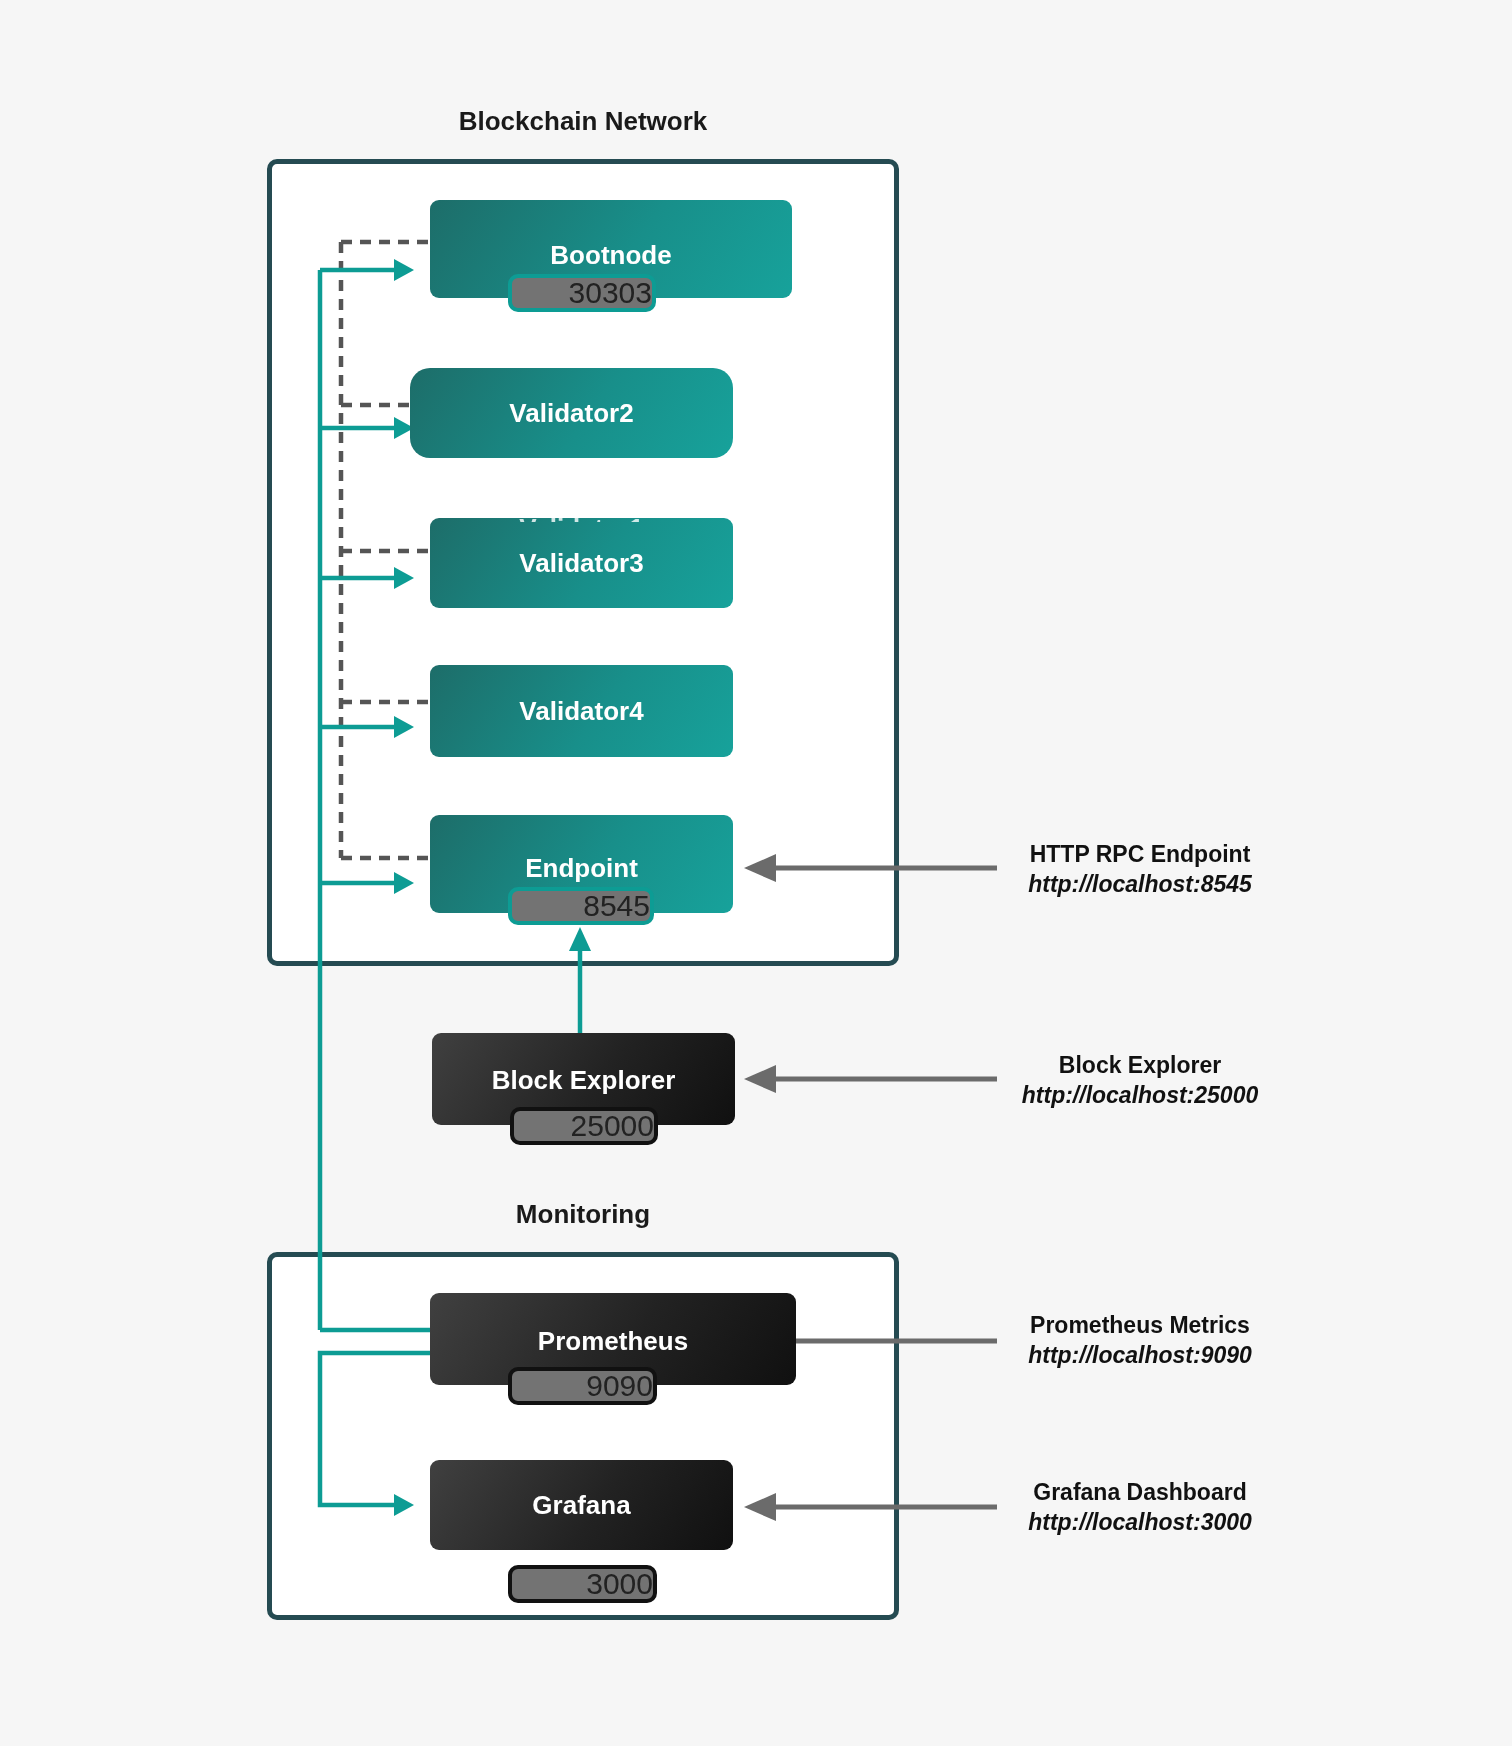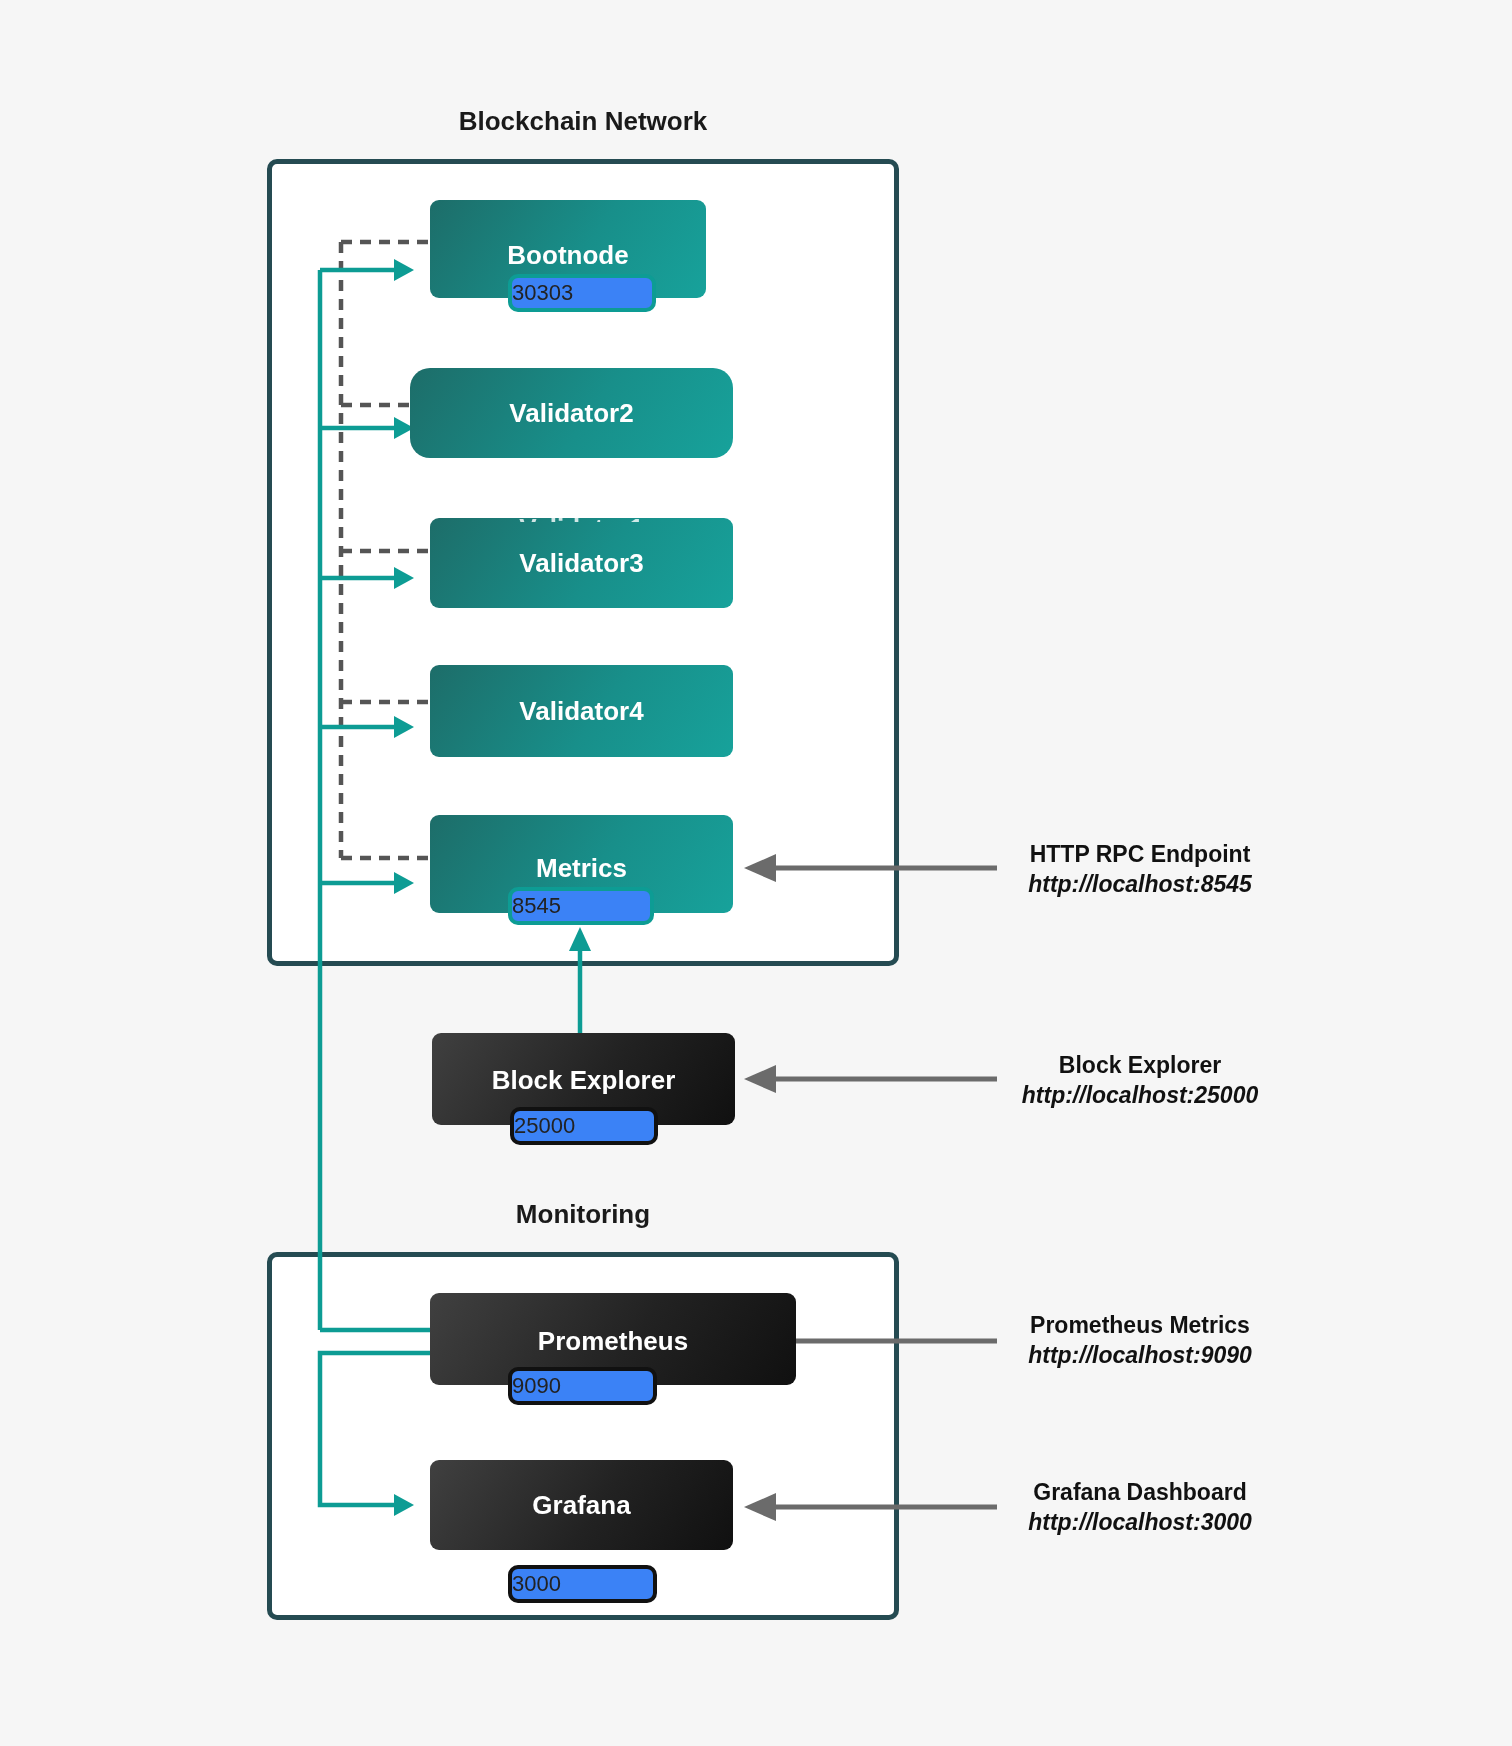--- a/index.html
+++ b/index.html
@@ -62,32 +62,32 @@
     text-align:center;
     color:#ffffff;
     font-weight:bold;
     font-size:26px;
     line-height:26px;
   }
   .node.plain .label{top:50%;margin-top:-13px;}
 
   .port{
     position:absolute;
-    background:#3b82f6;
+    background:#737373;
     border-radius:10px;
-    text-align:left;
-    font-size:22px;
+    text-align:right;
+    font-size:30px;
     line-height:30px;
     color:#222222;
     z-index:4;
   }
   .port.teal-border{border:4px solid var(--teal);}
   .port.dark-border{border:4px solid #111111;}
 
-  #node-bootnode{left:430px;top:200px;width:276px;height:98px;padding-left:32px;}
+  #node-bootnode{left:430px;top:200px;width:362px;height:98px;padding-left:32px;}
   #node-bootnode .label{top:42px;}
   #port-bootnode{left:508px;top:274px;width:148px;height:38px;}
 
   #node-validator2{left:410px;top:368px;width:323px;height:90px;border-radius:20px;}
   #node-validator3{left:430px;top:518px;width:303px;height:90px;}
   #node-validator4{left:430px;top:665px;width:303px;height:92px;}
 
   #node-rpcnode{left:430px;top:815px;width:303px;height:98px;}
   #node-rpcnode .label{top:40px;}
   #port-rpcnode{left:508px;top:887px;width:146px;height:38px;}
@@ -198,21 +198,21 @@
   </div>
   <div id="hidden-validator1-sliver">
     <span class="ghost">Validator1</span>
   </div>
 
   <div class="node teal plain" id="node-validator4">
     <span class="label">Validator4</span>
   </div>
 
   <div class="node teal" id="node-rpcnode">
-    <span class="label">Metrics</span>
+    <span class="label">Endpoint</span>
   </div>
   <div class="port teal-border" id="port-rpcnode">8545</div>
 
   <div class="node dark" id="node-block-explorer">
     <span class="label">Block Explorer</span>
   </div>
   <div class="port dark-border" id="port-block-explorer">25000</div>
 
   <div class="node dark" id="node-prometheus">
     <span class="label">Prometheus</span>

